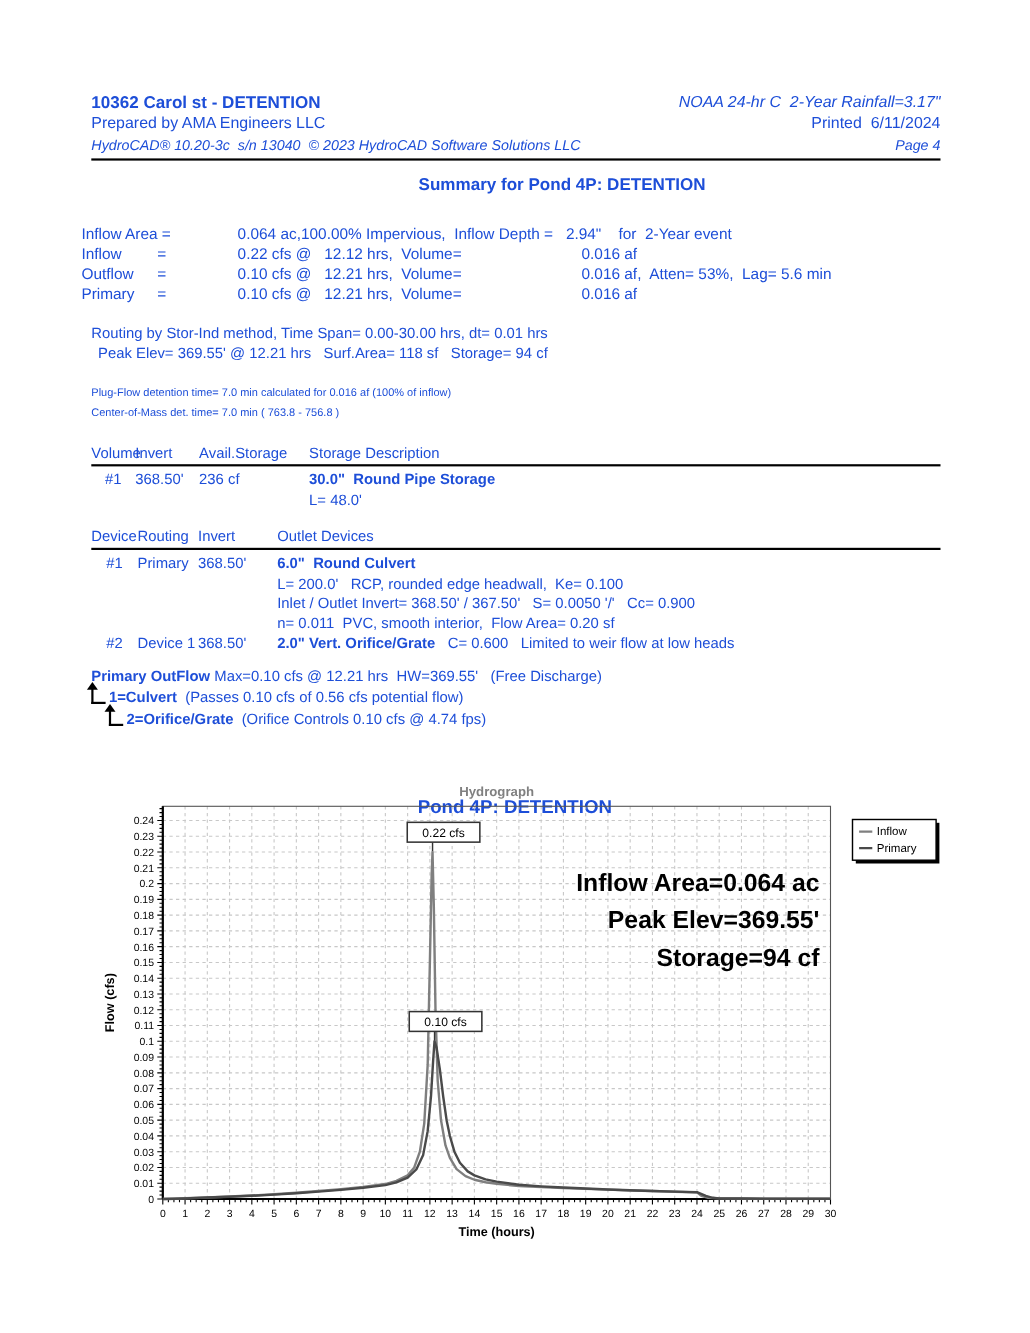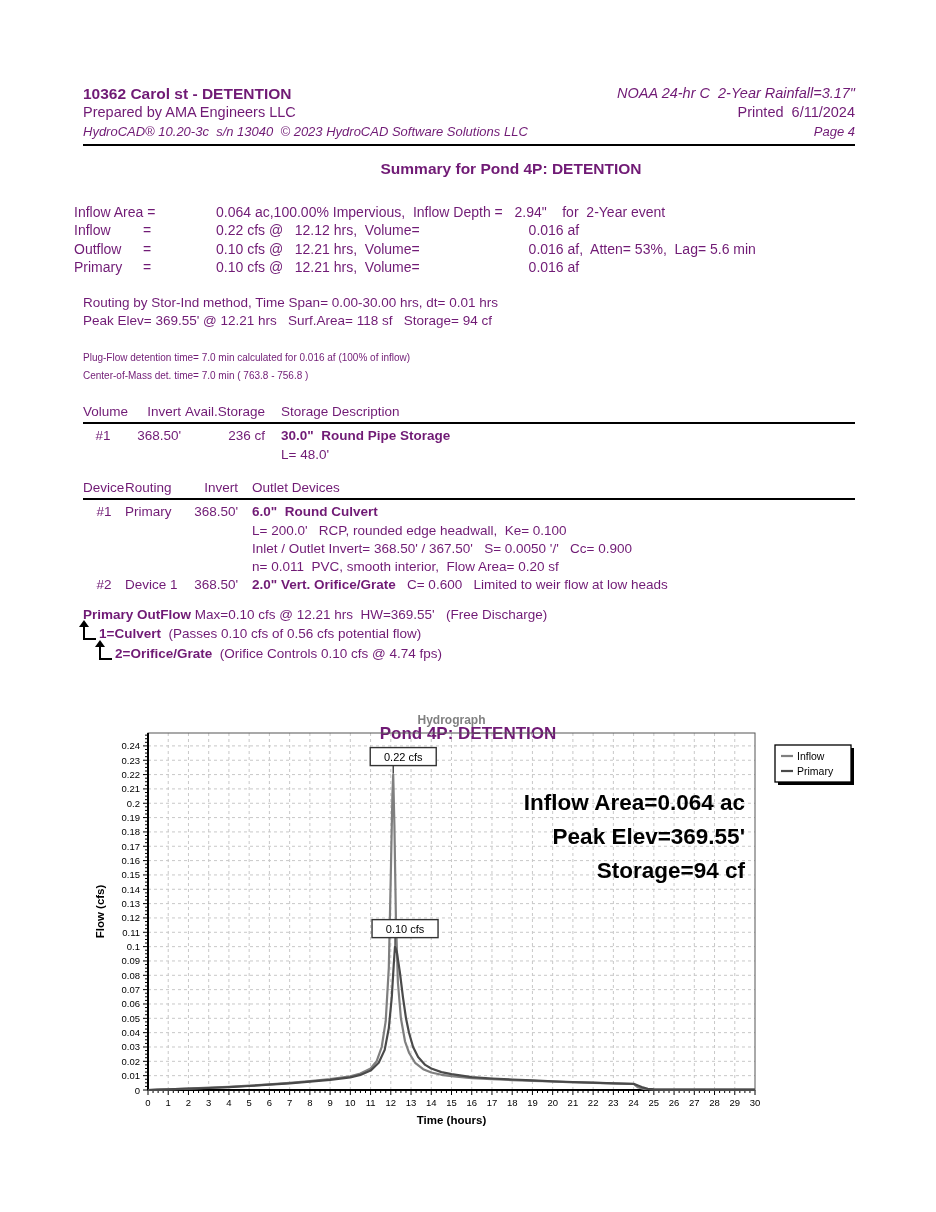--- a/index.html
+++ b/index.html
@@ -1,45 +1,45 @@
 <!DOCTYPE html>
 <html><head>
 <meta charset="utf-8">
 <style>
   html,body{margin:0;padding:0;background:#e8e8e8;}
   #page{position:relative;width:936px;height:1212px;background:#ffffff;margin:0 auto;
-        font-family:"Liberation Sans","DejaVu Sans",sans-serif;color:#701a75;overflow:hidden;}
+        font-family:"Liberation Sans","DejaVu Sans",sans-serif;color:#1d4ed8;overflow:hidden;}
   .pre{white-space:pre;}
   
   #hdr{position:absolute;left:83px;top:84px;width:772px;}
   .hrow{display:flex;justify-content:space-between;line-height:19px;}
   .h-title{font-size:15.5px;font-weight:bold;}
   .h-noaa{font-size:14.5px;font-style:italic;}
   .h-sub{font-size:14.5px;}
   .h-soft{font-size:13px;font-style:italic;}
   #hdr-rule{border-top:2px solid #000;margin-top:3px;}
   
   #sum-title{position:absolute;left:0;top:160px;width:936px;text-align:center;
              font-size:15.5px;font-weight:bold;padding-left:43px;}
   #summary{position:absolute;left:74px;top:203px;font-size:14px;line-height:18.3px;}
   .s-label{display:inline-block;width:69px;white-space:pre;}
   .s-label-wide{display:inline-block;width:142px;white-space:pre;}
   .s-eq{display:inline-block;width:73px;white-space:pre;}
-  #routing{position:absolute;left:83px;top:294px;font-size:13.5px;line-height:18.3px;}
+  #routing{position:absolute;left:83px;top:294px;font-size:13.5px;line-height:18.3px;text-align:right;}
   #plugflow{position:absolute;left:83px;top:349px;font-size:10px;line-height:18.3px;}
   
   .tbl{position:absolute;left:83px;width:772px;font-size:13.5px;}
   #vol-tbl{top:403px;}
   #dev-tbl{top:479px;}
   .tr{display:grid;line-height:18.3px;}
   #vol-tbl .tr{grid-template-columns:40px 58px 84px 16px 1fr;}
   #dev-tbl .tr{grid-template-columns:42px 55px 58px 14px 1fr;}
   .tr.head{border-bottom:2.5px solid #000;padding-bottom:1px;margin-bottom:3px;}
   .c-center{text-align:center;}
-  .c-right{text-align:right;white-space:pre;}
+  .c-right{white-space:pre;}
   .c-left{text-align:left;white-space:pre;}
   .bold{font-weight:bold;}
   
   #outflow{position:absolute;left:83px;top:606px;font-size:13.5px;line-height:18.3px;}
   .conn{display:inline-block;width:11px;height:12px;border-left:2px solid #000;
         border-bottom:2px solid #000;position:relative;top:2px;margin-right:3px;}
   .conn::before{content:'';position:absolute;left:-6px;top:-6px;
         border-left:5px solid transparent;border-right:5px solid transparent;
         border-bottom:7px solid #000;}
   .tree-2{margin-left:16px;}

